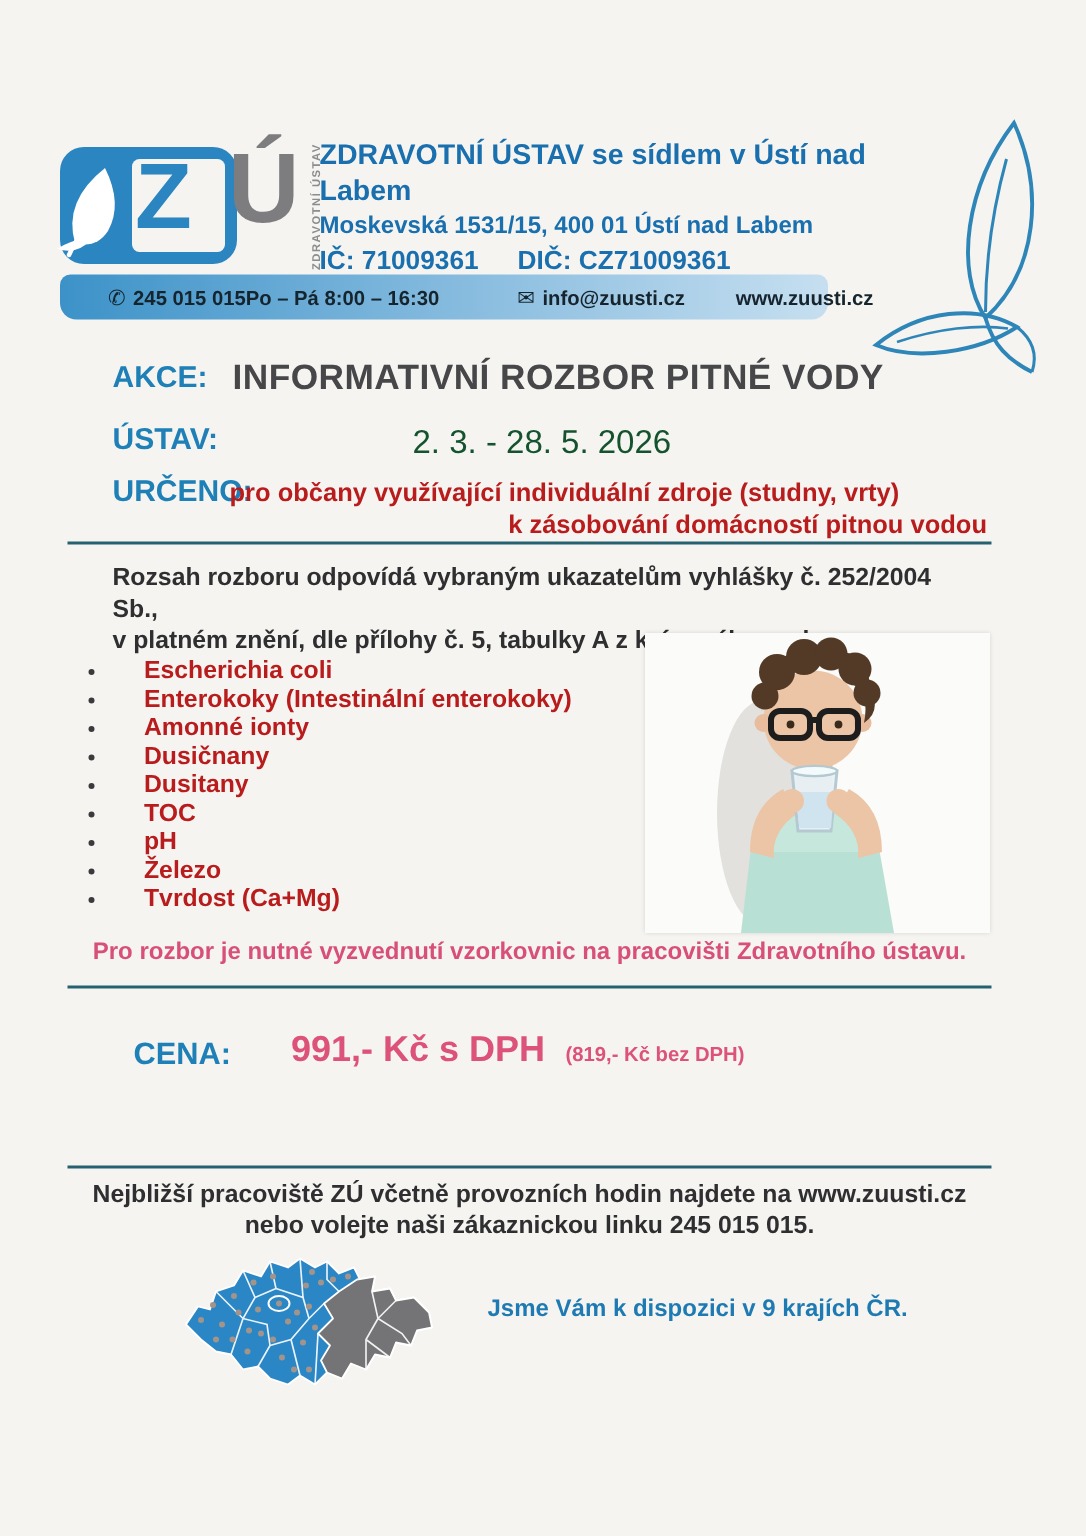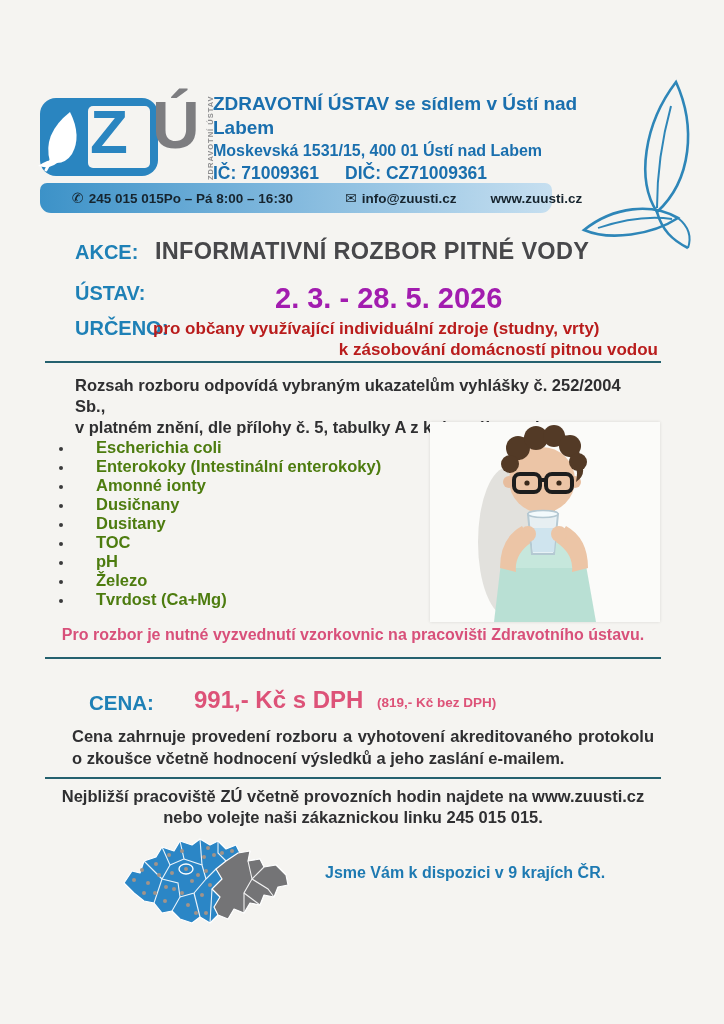--- a/index.html
+++ b/index.html
@@ -34,35 +34,35 @@
   .cb-email{margin-left:52px;display:flex;align-items:center;}
   .cb-web{margin-left:34px;}
 
   
   .lbl{color:#1e80b6;font-weight:bold;}
   .row-akce{position:absolute;left:75px;top:238px;width:600px;}
   .row-akce .lbl{font-size:20px;position:absolute;left:0;top:3px;}
   .row-akce .val{position:absolute;left:80px;top:0;font-size:23.5px;font-weight:bold;color:#47474a;letter-spacing:0.3px;}
   .row-trvani{position:absolute;left:75px;top:282px;width:600px;}
   .row-trvani .lbl{font-size:20px;position:absolute;left:0;top:0;}
-  .row-trvani .val{position:absolute;left:200px;top:0;font-size:29px;font-weight:bold;color:#a21caf;}
+  .row-trvani .val{position:absolute;left:200px;top:0;font-size:22px;font-weight:normal;color:#14532d;}
   .row-urceno{position:absolute;left:75px;top:317px;width:585px;}
   .row-urceno .lbl{font-size:20px;position:absolute;left:0;top:0;}
   .urc-text{position:absolute;left:78px;top:1px;width:505px;font-size:17px;font-weight:bold;color:#b91c1c;line-height:21px;}
   .urc-line2{text-align:right;}
 
   .divider{position:absolute;left:45px;width:616px;height:2px;background:#25616f;}
   .div1{top:361px;}
   .div2{top:657px;}
   .div3{top:777px;}
 
   .scope-intro{position:absolute;left:75px;top:375px;width:560px;font-size:16.5px;font-weight:bold;color:#2f2f31;line-height:21px;}
 
   ul.params{position:absolute;left:60px;top:438px;margin:0;padding:0 0 0 14px;list-style:disc;}
-  ul.params li{font-size:16.5px;font-weight:bold;color:#4d7c0f;line-height:19px;padding-left:22px;}
+  ul.params li{font-size:16.5px;font-weight:bold;color:#b91c1c;line-height:19px;padding-left:22px;}
   ul.params li::marker{color:#3a3a3c;font-size:13px;}
 
   .photo{position:absolute;left:430px;top:422px;width:230px;height:200px;background:#fdfdfc;
          box-shadow:0 0 3px rgba(0,0,0,0.12);}
 
   .pink-note{position:absolute;left:45px;top:626px;width:616px;text-align:center;
              font-size:16px;font-weight:bold;color:#d8507a;}
 
   .price-row{position:absolute;left:89px;top:676px;width:580px;height:34px;margin-top:10px;}
   .price-row .lbl{font-size:20.5px;position:absolute;left:0;top:5px;}
@@ -209,24 +209,20 @@
   <div class="pink-note">Pro rozbor je nutné vyzvednutí vzorkovnic na pracovišti Zdravotního ústavu.</div>
 
   <div class="divider div2"></div>
 
   <div class="price-row">
     <span class="lbl">CENA:</span>
     <span class="price-val">991,- Kč s DPH</span>
     <span class="price-note">(819,- Kč bez DPH)</span>
   </div>
 
-  <div class="includes">
-    <span class="just">Cena zahrnuje provedení rozboru a vyhotovení akreditovaného protokolu</span>
-    <span>o zkoušce včetně hodnocení výsledků a jeho zaslání e-mailem.</span>
-  </div>
 
   <div class="divider div3"></div>
 
   <div class="footer-find">
     <div>
       <span>Nejbližší pracoviště ZÚ včetně provozních hodin najdete na </span><span class="xb">www.zuusti.cz</span>
     </div>
     <div>
       <span>nebo volejte naši zákaznickou linku </span><span class="xb">245 015 015</span><span>.</span>
     </div>

